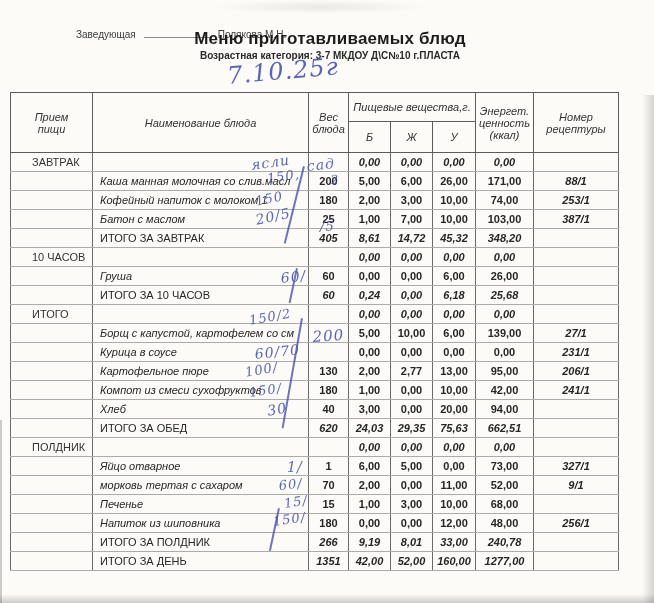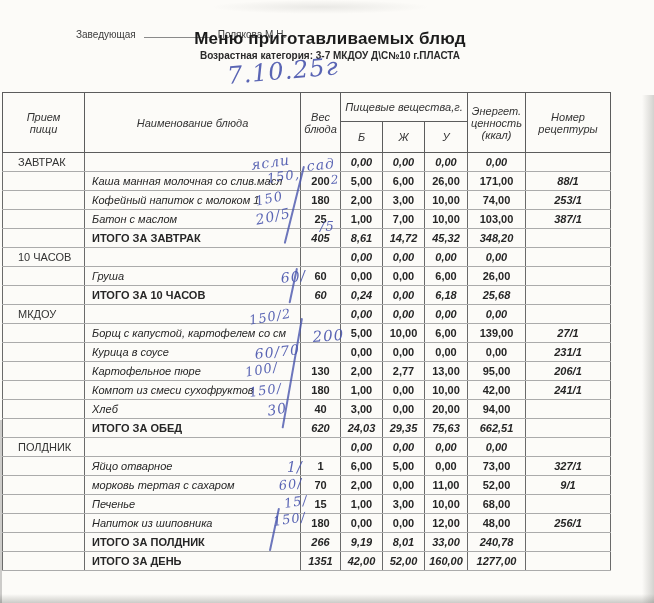--- a/index.html
+++ b/index.html
@@ -15,47 +15,47 @@
   .approve{position:absolute;left:28px;top:27px;font-size:10px;color:#3b3b3b;line-height:16px;}
   .approve-row{white-space:nowrap;margin-left:48px;}
   .sig-line{display:inline-block;width:68px;border-bottom:1px solid #8a8a8a;height:10px;margin:0 6px 0 8px;}
   .title-block{position:absolute;left:170px;top:29px;width:320px;text-align:center;}
   .doc-title{font-size:17px;font-weight:700;color:#1c1c1c;letter-spacing:.2px;white-space:nowrap;}
   .doc-subtitle{font-size:10px;font-weight:700;color:#2a2a2a;margin-top:1px;white-space:nowrap;}
   .annex{position:absolute;right:16px;top:60px;text-align:right;font-size:10px;color:#3b3b3b;line-height:14px;}
 
   
   table.menu{
-    position:absolute;left:2px;top:92px;width:608px;
+    position:absolute;left:10px;top:92px;width:608px;
     border-collapse:collapse;table-layout:fixed;
     font-size:11px;color:#262626;
     border:1.5px solid #3c3c3c;
   }
   table.menu th{
     border:1px solid #5c5c5c;
     font-weight:400;font-style:italic;font-size:11px;color:#333;
     white-space:pre-line;line-height:12px;padding:2px 1px;
     vertical-align:middle;text-align:center;
   }
   th.h-nutrients{height:24px;}
   th.h-sub{height:26px;}
   tbody td{
     height:18px;line-height:18px;
     border-left:1px solid #6a6a6a;border-right:1px solid #6a6a6a;
     border-top:1px solid #ababab;border-bottom:1px solid #ababab;
     padding:0 3px;overflow:hidden;white-space:nowrap;vertical-align:middle;
   }
-  td.meal{font-style:normal;font-weight:400;padding-left:15px;color:#333;}
+  td.meal{font-style:normal;font-weight:400;padding-left:21px;color:#333;}
   td.name{padding-left:7px;}
   td.weight,td.num,td.recipe{text-align:center;}
   tr.empty td.num{font-style:italic;font-weight:700;}
   tr.dish td.name{font-weight:400;font-style:italic;margin-left:37px;}
   tr.dish td.weight,tr.dish td.num{font-weight:700;}
   tr.dish td.recipe{font-weight:700;font-style:italic;}
-  tr.total td.name,tr.grand td.name{font-weight:700;padding-left:7px;}
+  tr.total td.name,tr.grand td.name{font-weight:400;padding-left:7px;}
   tr.total td.weight,tr.total td.num,tr.grand td.weight,tr.grand td.num{font-style:italic;font-weight:700;}
 
   
   .hw-layer{position:absolute;inset:0;pointer-events:none;}
   .hw-text{
     position:absolute;font-family:"DejaVu Serif",serif;font-style:italic;
     color:#4955ad;transform-origin:left top;white-space:nowrap;opacity:.9;
     letter-spacing:1px;
   }
   .hw-stroke{
@@ -195,21 +195,21 @@
           <td class="meal"></td>
           <td class="name">ИТОГО ЗА 10 ЧАСОВ</td>
           <td class="weight">60</td>
           <td class="num">0,24</td>
           <td class="num">0,00</td>
           <td class="num">6,18</td>
           <td class="num">25,68</td>
           <td class="recipe"></td>
         </tr>
         <tr class="empty">
-          <td class="meal">МКДОУ</td>
+          <td class="meal">ИТОГО</td>
           <td class="name"></td>
           <td class="weight"></td>
           <td class="num">0,00</td>
           <td class="num">0,00</td>
           <td class="num">0,00</td>
           <td class="num">0,00</td>
           <td class="recipe"></td>
         </tr>
         <tr class="dish">
           <td class="meal"></td>

